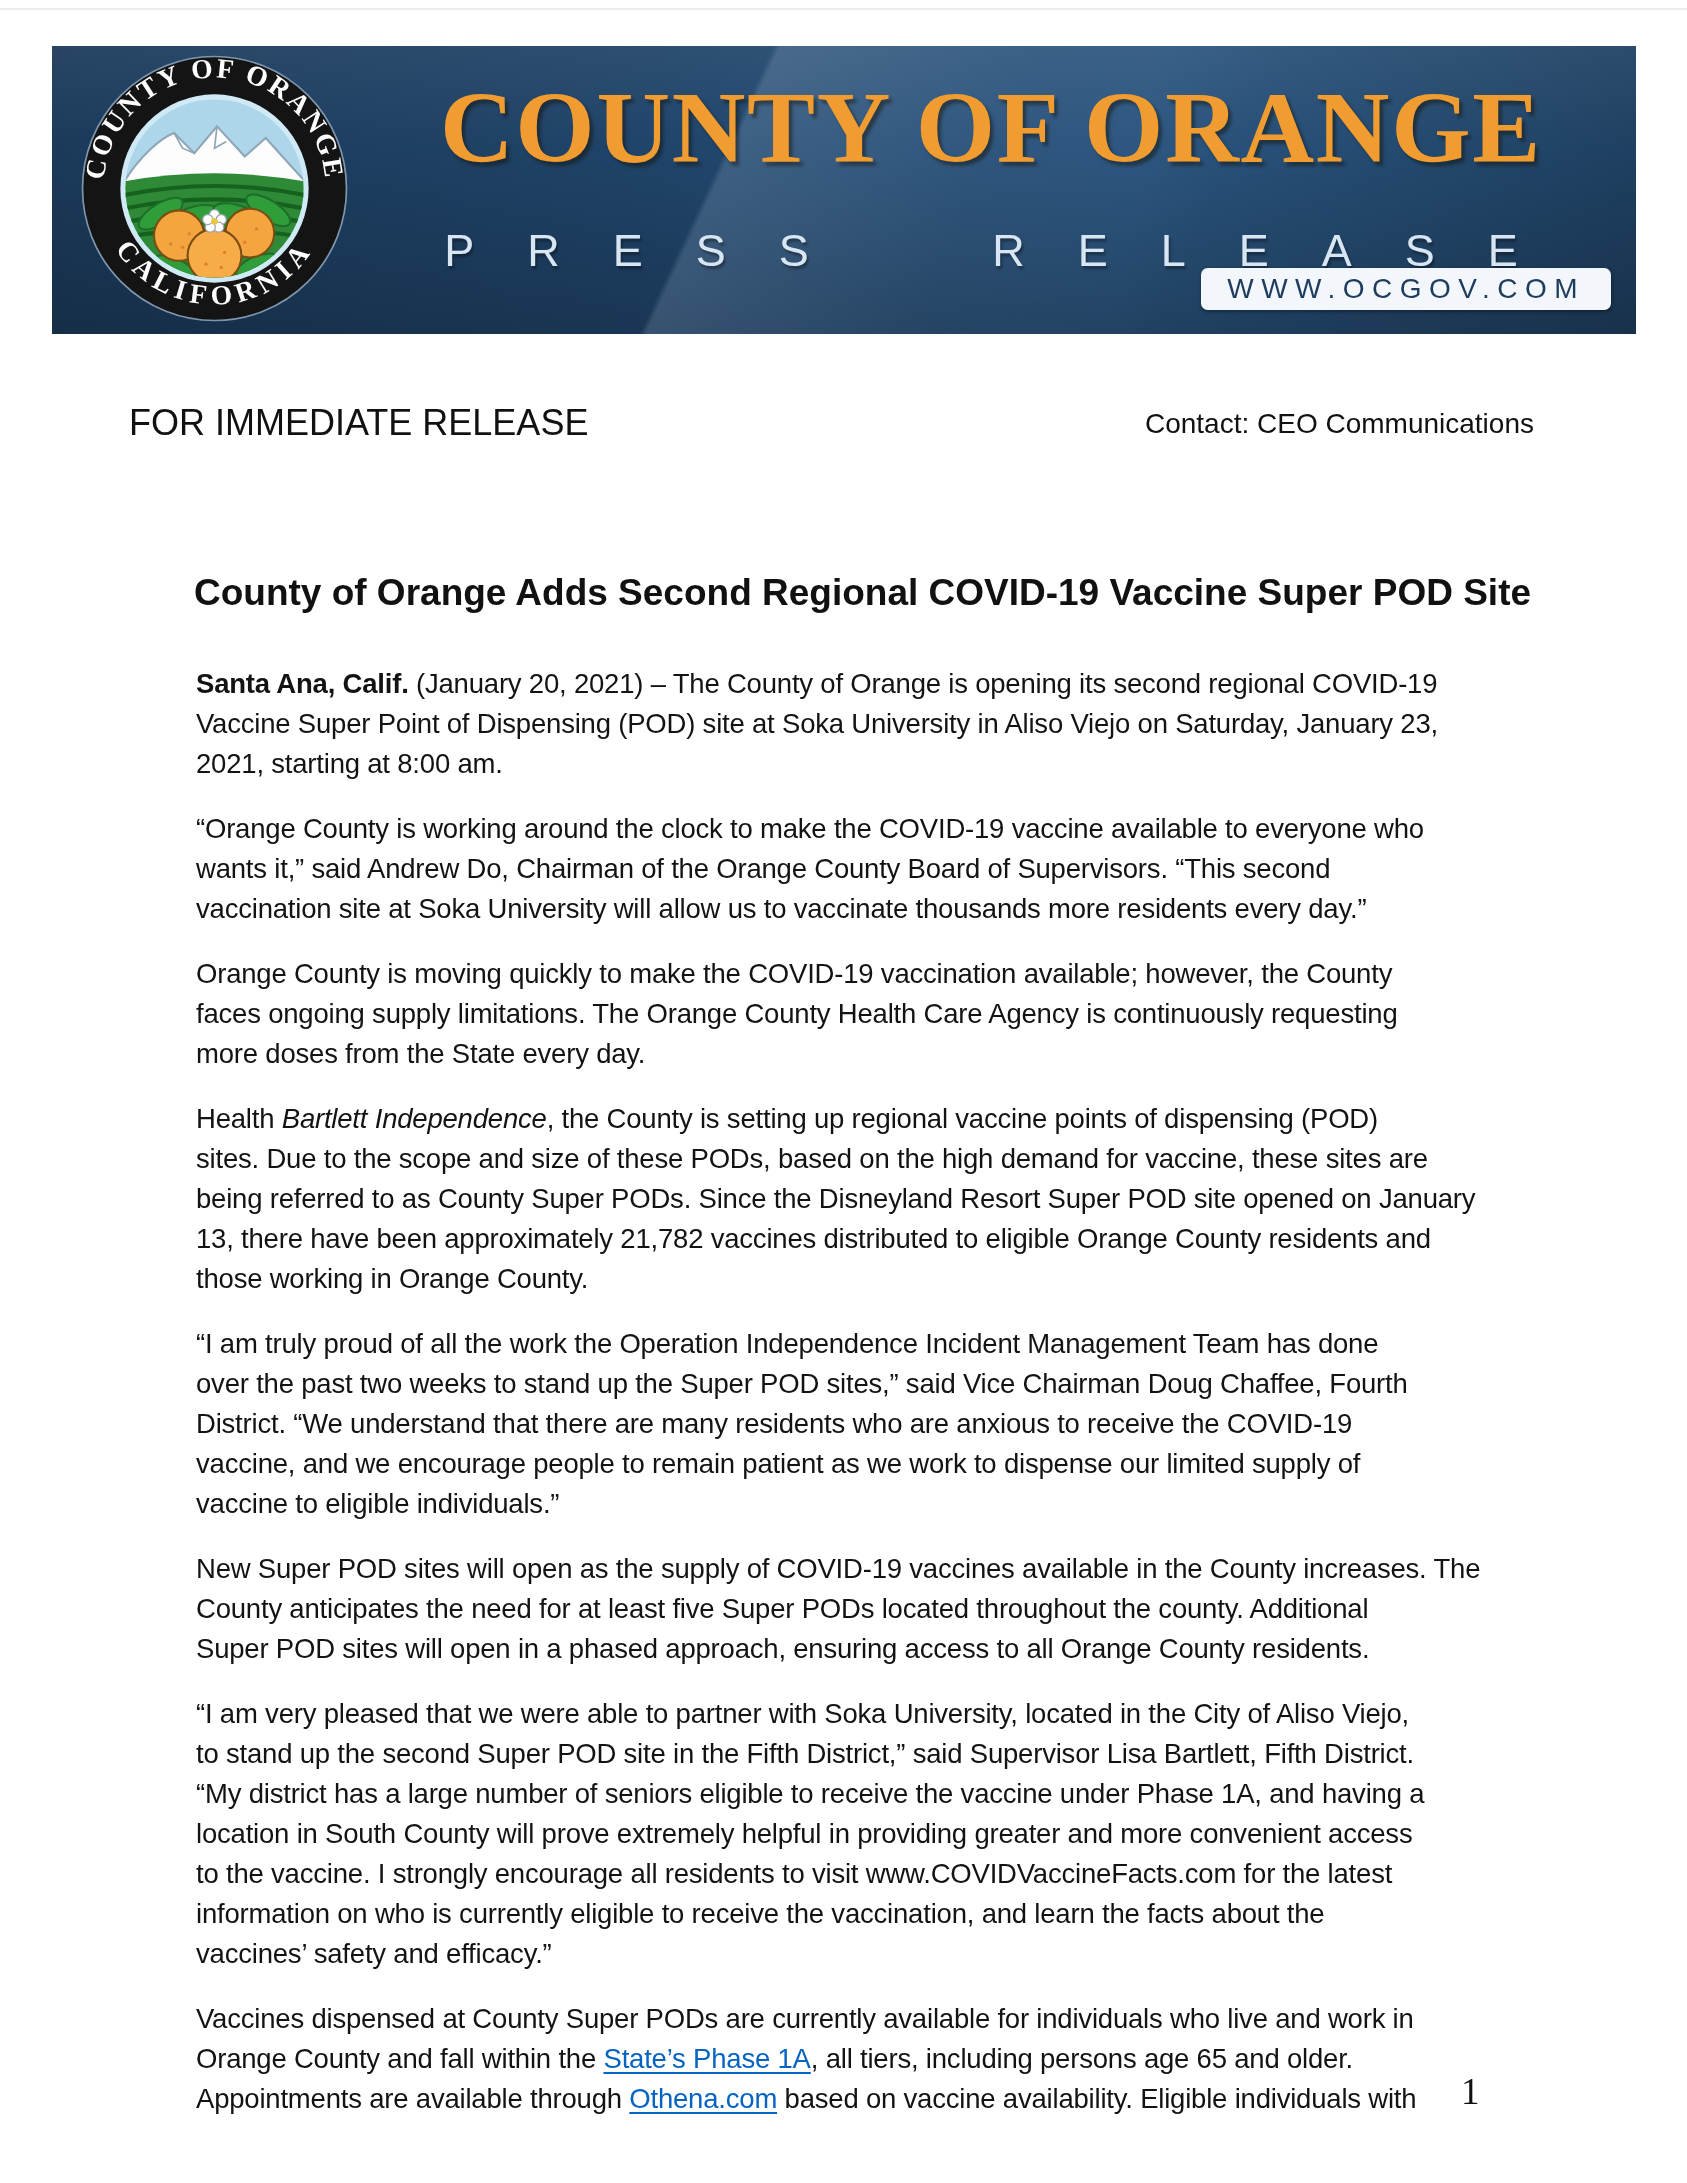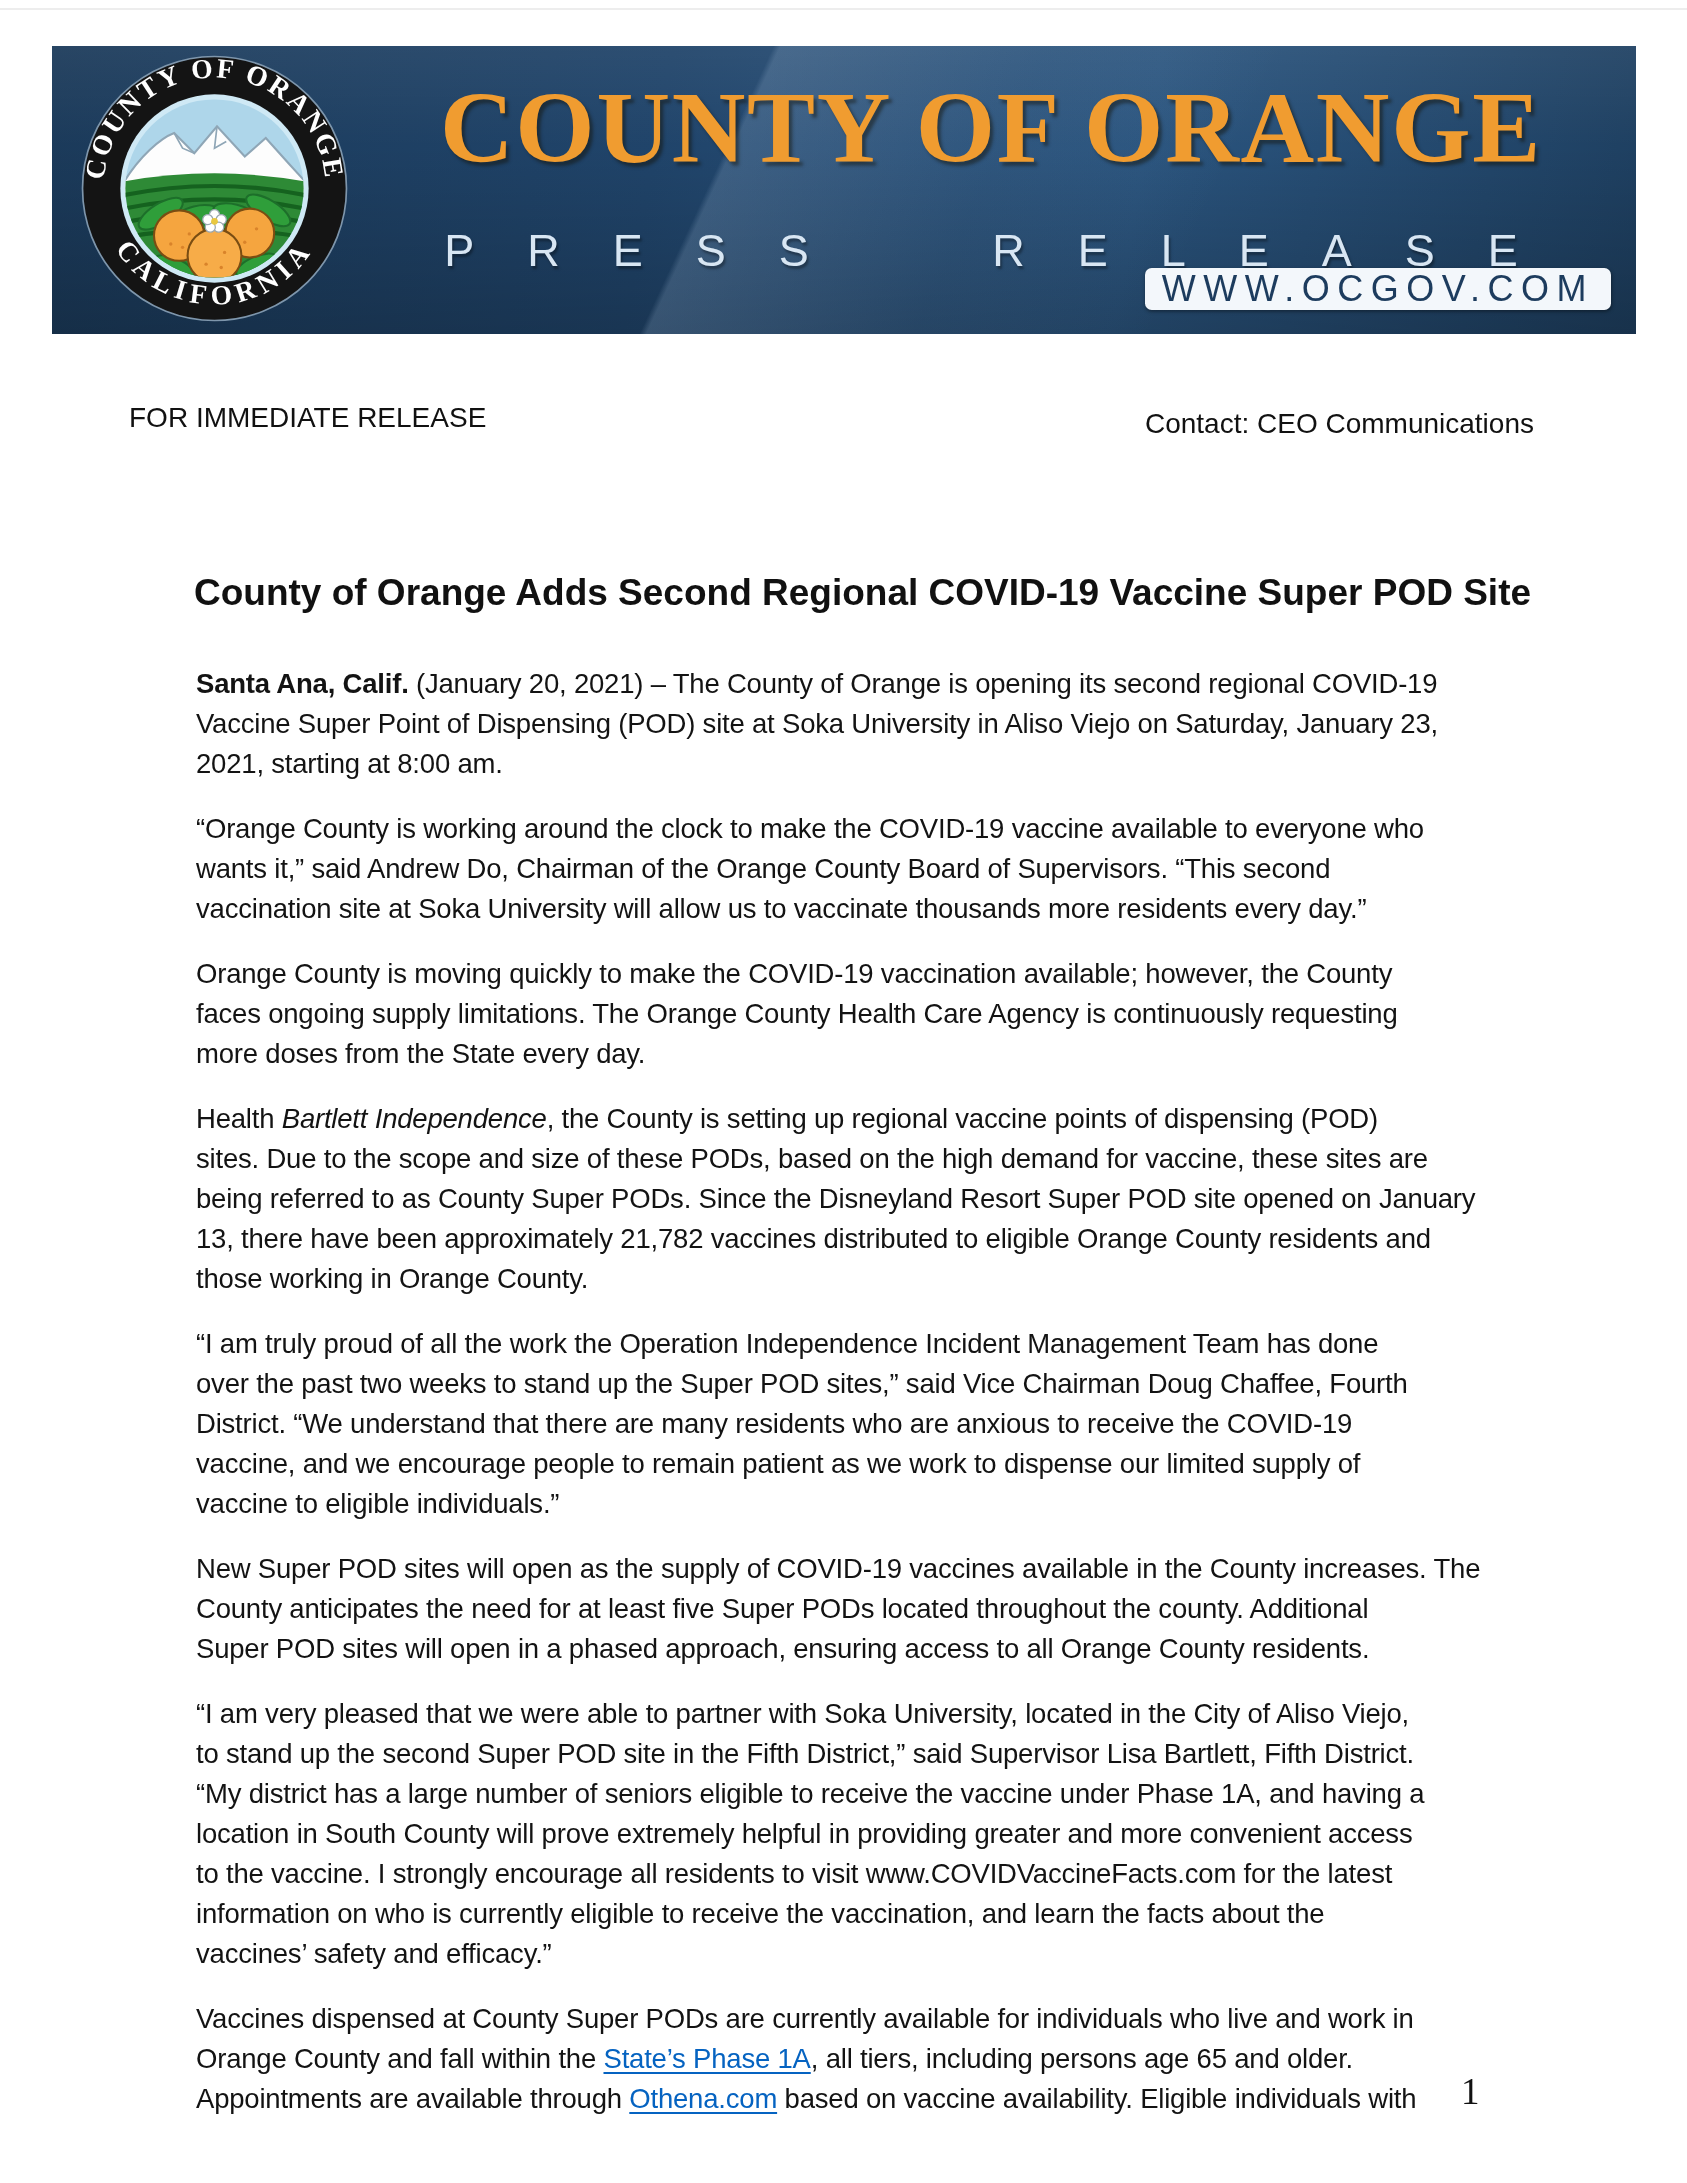--- a/index.html
+++ b/index.html
@@ -27,27 +27,27 @@
     white-space:nowrap;
   }
   .banner-subtitle {
     margin-top:44px; font-family:Liberation Sans, sans-serif;
     font-size:45px; color:#D8E6F3; letter-spacing:53px; word-spacing:65px;
     white-space:nowrap; text-shadow:1.7px 2.5px 2.5px rgba(0,0,0,0.35);
     margin-left:33px;
   }
   .ocgov-box {
     position:absolute; right:25px; top:222px; height:42px;
-    display:flex; align-items:center; padding:0 17px;
+    display:flex; align-items:center; padding:0 26px;
     background:#F3F7FB; border-radius:6.7px; box-shadow:0.8px 1.7px 3.3px rgba(0,0,0,0.35);
-    color:#1D3C5E; font-size:36px; letter-spacing:7.5px; font-family:"Liberation Sans", sans-serif;
+    color:#1D3C5E; font-size:28px; letter-spacing:7.5px; font-family:"Liberation Sans", sans-serif;
   }
 
   
-  .release-label { position:absolute; left:129px; top:402px; font-size:28px; color:#111; }
+  .release-label { position:absolute; left:129px; top:402px; font-size:36px; color:#111; }
   .contact-block { position:absolute; right:153px; top:402px; text-align:left; font-size:28px; line-height:43px; }
   .contact-email a, a.link {
     color:#0563C1; text-decoration:underline; text-underline-offset:4.2px; text-decoration-thickness:1.7px;
   }
 
   
   .doc-title {
     position:absolute; left:0; right:0; top:572px; text-align:center;
     font-size:37px; font-weight:bold; color:#111;padding-left:38px;
   }

